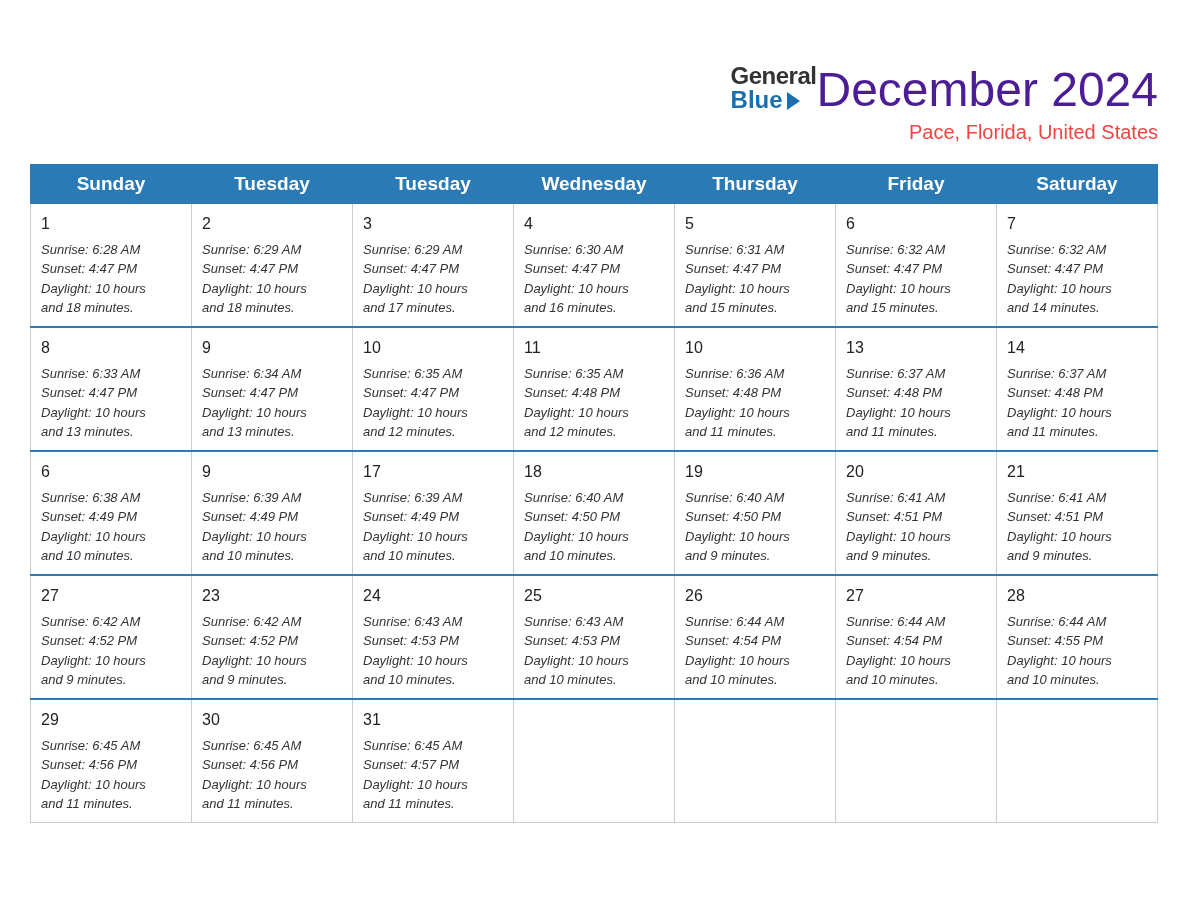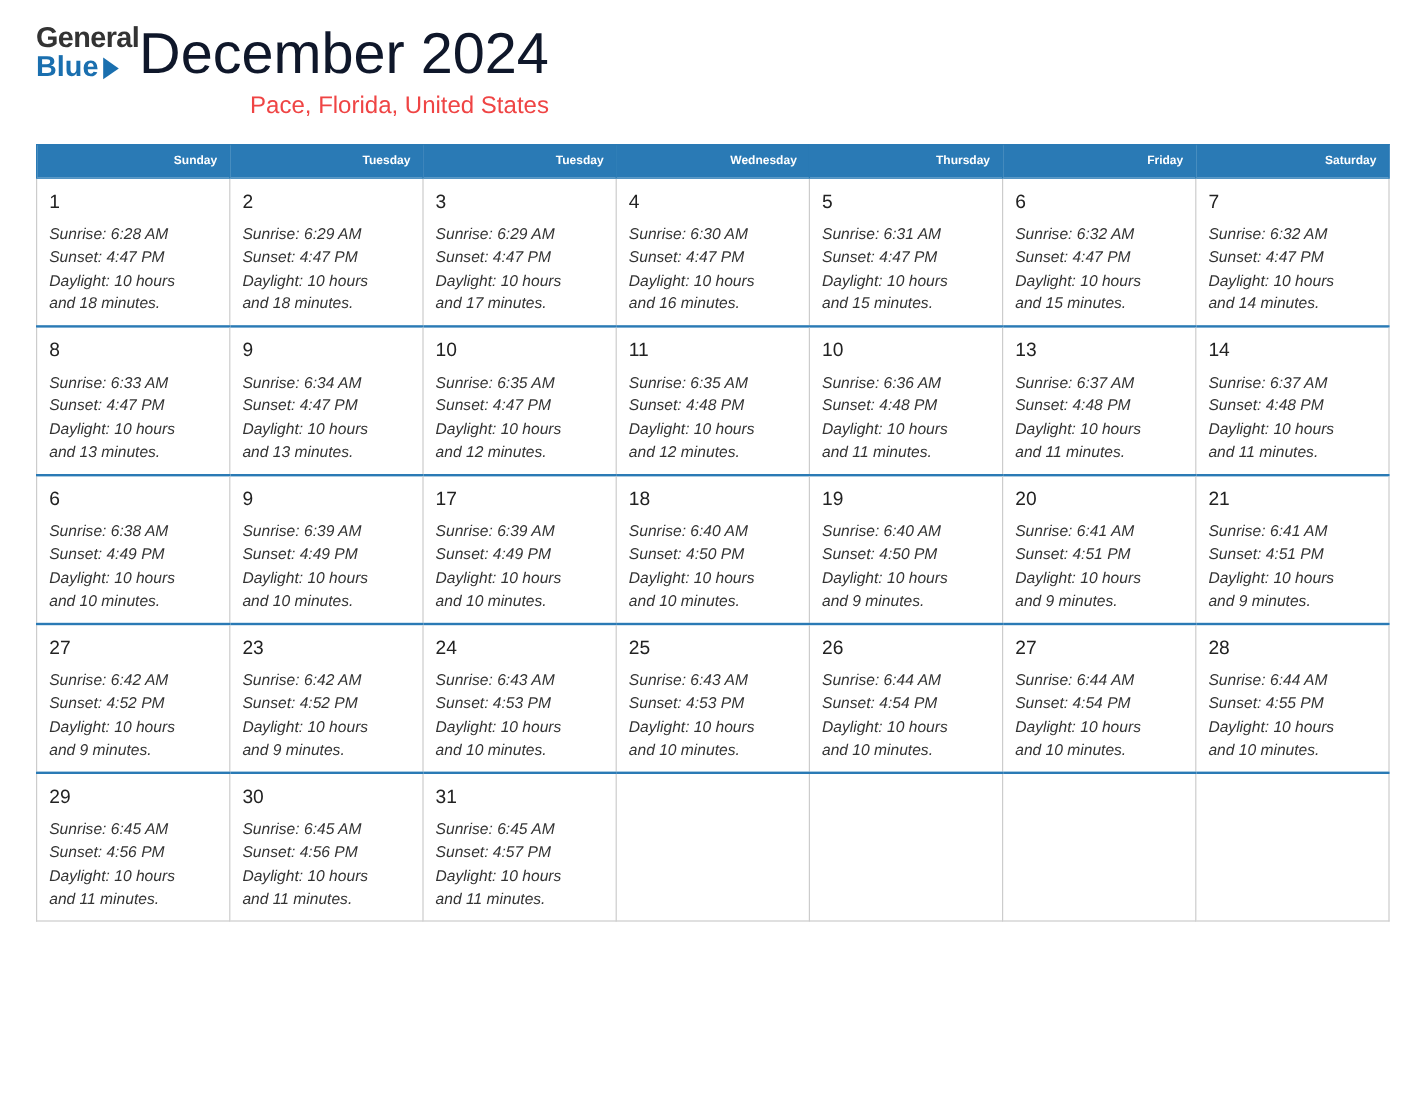--- a/index.html
+++ b/index.html
@@ -4,50 +4,51 @@
   <style>
     * { box-sizing: border-box; margin: 0; padding: 0; }
     body {
       font-family: Arial, sans-serif;
       background: #fff;
       padding: 20px 30px;
       color: #222;
     }
     .header {
       display: flex;
-      justify-content: flex-start;
+      justify-content: flex-end;
       align-items: flex-start;
       margin-bottom: 20px;
+      margin-top: 44px;
     }
     .title-block {
       text-align: right;
     }
     .month-title {
       font-size: 48px;
       font-weight: normal;
-      color: #0f172a;
+      color: #4c1d95;
       line-height: 1.1;
     }
     .location-title {
       font-size: 20px;
       color: #ef4444;
       margin-top: 4px;
     }
     table {
       width: 100%;
       border-collapse: collapse;
       table-layout: fixed;
     }
     thead tr th {
       background-color: #2a7ab5;
       color: #fff;
-      font-size: 10px;
+      font-size: 19px;
       font-weight: bold;
       padding: 8px 10px;
-      text-align: right;
+      text-align: center;
       border: 1px solid #2a7ab5;
     }
     tbody tr td {
       border: 1px solid #ccc;
       vertical-align: top;
       padding: 8px 10px;
       font-size: 13px;
       color: #333;
       line-height: 1.5;
       height: 115px;

